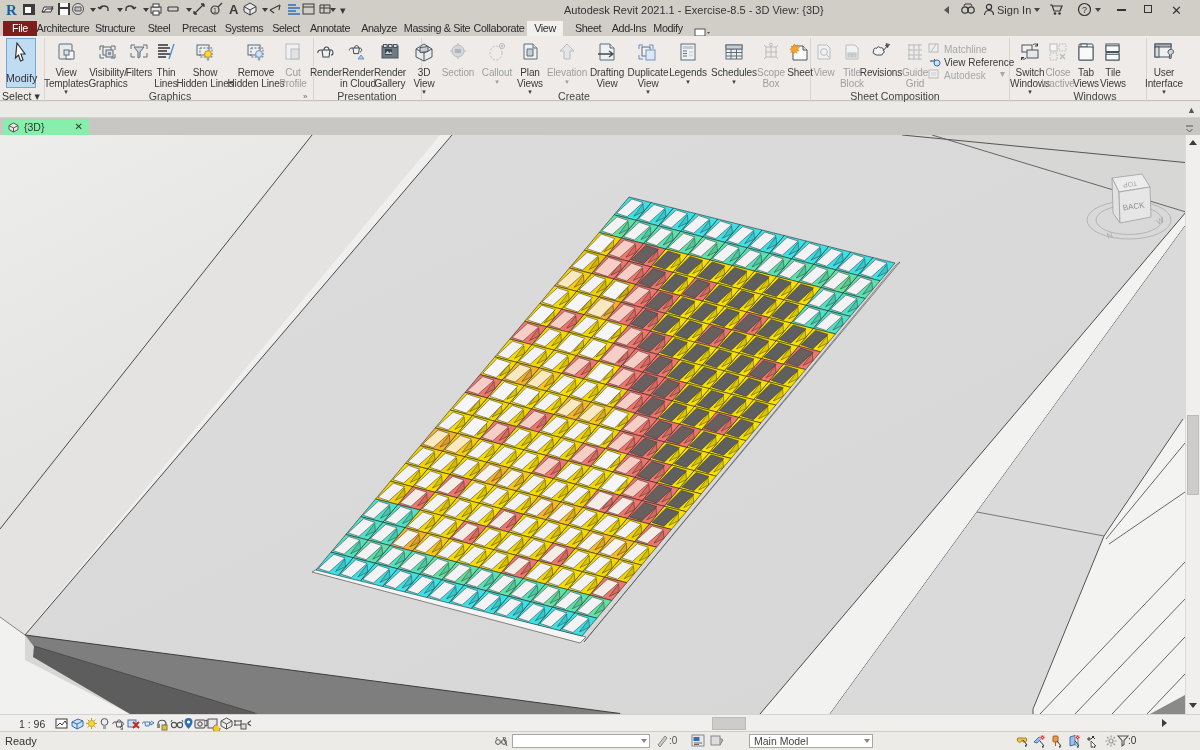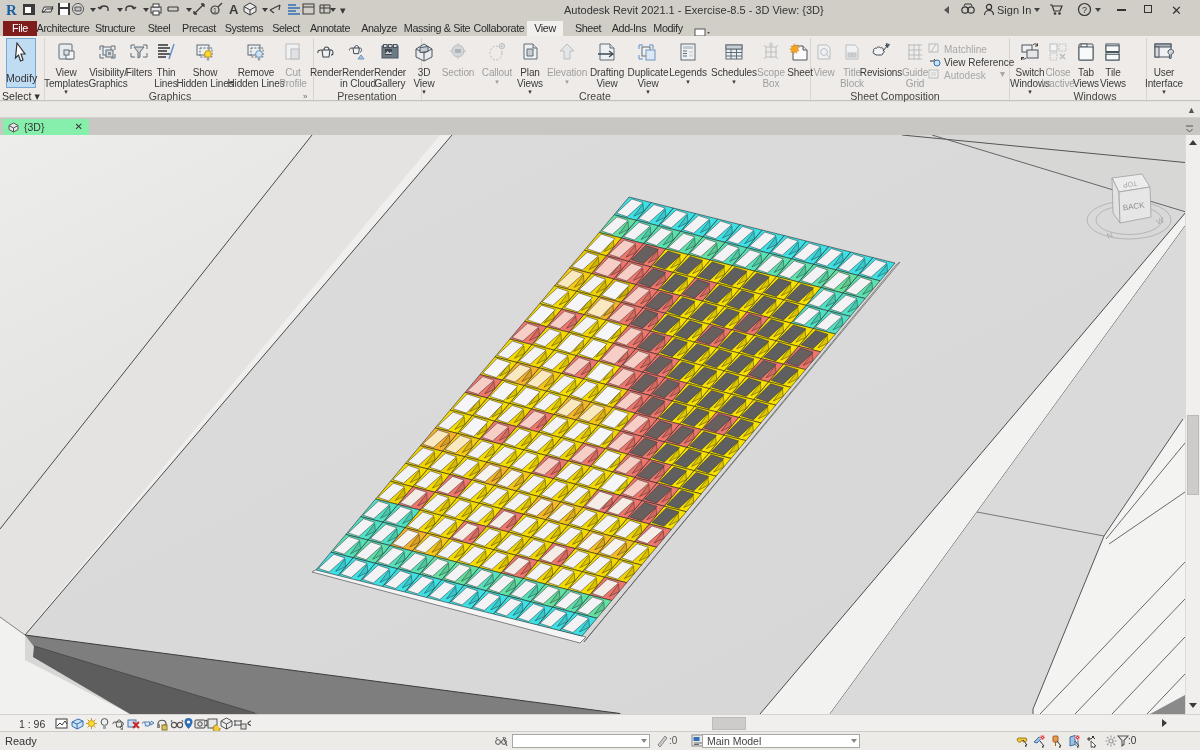--- a/index.html
+++ b/index.html
@@ -414,21 +414,21 @@
           <path d="M2 6 h6 M8 6 l-2-2 M8 6 l-2 2" stroke="#333" fill="none"></path>
           <circle cx="9" cy="8" r="3" fill="#cfe3f5" stroke="#2f6fb3"></circle>
         </svg></span><span>View Reference</span></div>
 <div class="sitem" style="left:928px;top:32px;color:#a8a8a8"><span class="sic"><svg width="13" height="13" viewBox="0 0 13 13">
           <rect x="1" y="2" width="9" height="8" fill="#eee" stroke="#bbb"></rect>
           <rect x="3" y="4" width="5" height="4" fill="#ddd"></rect>
         </svg></span><span>Autodesk</span></div>
 <div class="sitem" style="left:1000px;top:32px;color:#a8a8a8">▾</div>
 <div class="plabel" style="left:110px">Graphics</div>
 <div class="plabel" style="left:307px">Presentation</div>
-<div class="plabel" style="left:535px">Create</div>
+<div class="plabel" style="left:514px">Create</div>
 <div class="plabel" style="left:835px">Sheet Composition</div>
 <div class="plabel" style="left:1035px">Windows</div>
 <div style="position:absolute;left:303px;top:56px;font-size:8px;color:#666">»</div>
 </div>
 <div id="optbar">
     <div style="position:absolute;right:4px;top:3px;font-size:9px;color:#555">▲<span style="letter-spacing:-2px"></span></div>
   </div>
 <div id="viewtabs">
     <div id="vtab">
 <span style="margin-left:5px;margin-right:5px;display:inline-block;vertical-align:-2px"><svg width="11" height="11" viewBox="0 0 11 11">
@@ -1343,21 +1343,21 @@
 <div style="position:absolute;left:669px;top:3px;font-size:10px;color:#555">:0</div>
 <div style="position:absolute;left:691px;top:2px"><svg width="14" height="13" viewBox="0 0 14 13">
         <rect x="1" y="1" width="12" height="11" fill="#e8e8e8" stroke="#888"></rect>
         <rect x="2.5" y="3" width="6" height="4" fill="#2f6fb3"></rect>
         <path d="M3 9 h8 M3 10.5 h5" stroke="#666"></path>
       </svg></div>
 <div style="position:absolute;left:710px;top:2px"><svg width="14" height="13" viewBox="0 0 14 13">
         <rect x="1" y="2" width="9" height="9" fill="#ddd" stroke="#888"></rect>
         <path d="M10 4 l3 2 -3 5" fill="#aaa" stroke="#888"></path>
       </svg></div>
-<div class="combo" style="left:702px;top:2px;width:158px">Main Model<span class="arr"></span></div>
+<div class="combo" style="left:749px;top:2px;width:124px">Main Model<span class="arr"></span></div>
 <div style="position:absolute;left:1016px;top:2px"><svg width="14" height="14" viewBox="0 0 14 14">
         <path d="M2 4 a2.4 2.4 0 1 0 4 2 a2.4 2.4 0 1 0 4-2 l-1 0 a2 2 0 0 1-2 0 z" fill="#f3c73d" stroke="#9a7d1d"></path>
         <path d="M7 6 L11 11 l-1.5 0 0.5 2" fill="#fff" stroke="#333"></path>
       </svg></div>
 <div style="position:absolute;left:1033px;top:2px"><svg width="14" height="14" viewBox="0 0 14 14">
         <path d="M1 8 l5-5 3 1 -5 5 z" fill="#9cc0e8" stroke="#4070a0"></path>
         <path d="M7 2 l4 3" stroke="#4070a0"></path>
         <circle cx="9.5" cy="3.5" r="2.4" fill="#d33" stroke="#fff" stroke-width="0.6"></circle>
         <path d="M8.5 2.5 l2 2 M10.5 2.5 l-2 2" stroke="#fff" stroke-width="0.7"></path>
         <path d="M7 7 L11 12 l-1.5 0 0.5 2" fill="#fff" stroke="#333"></path>

